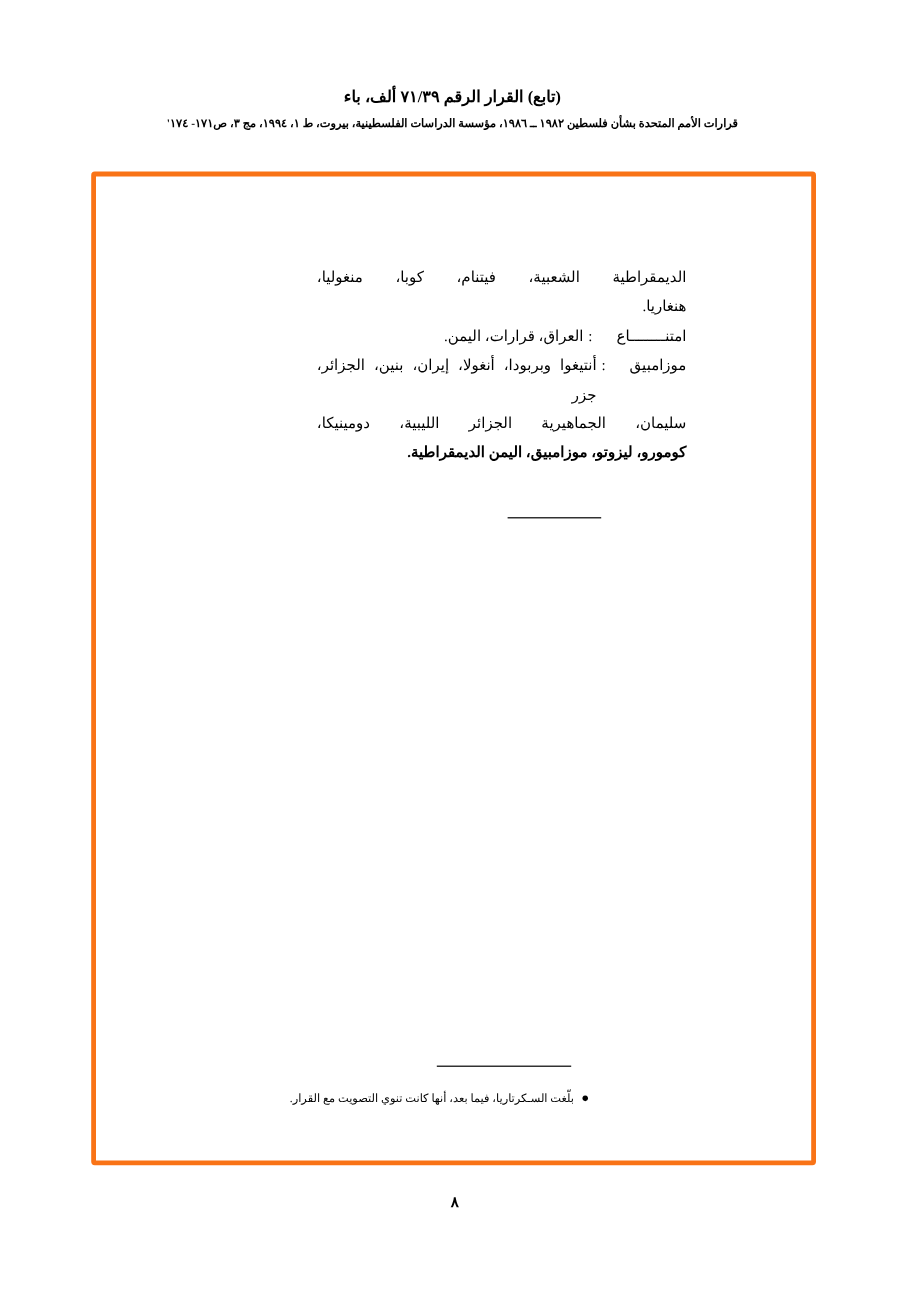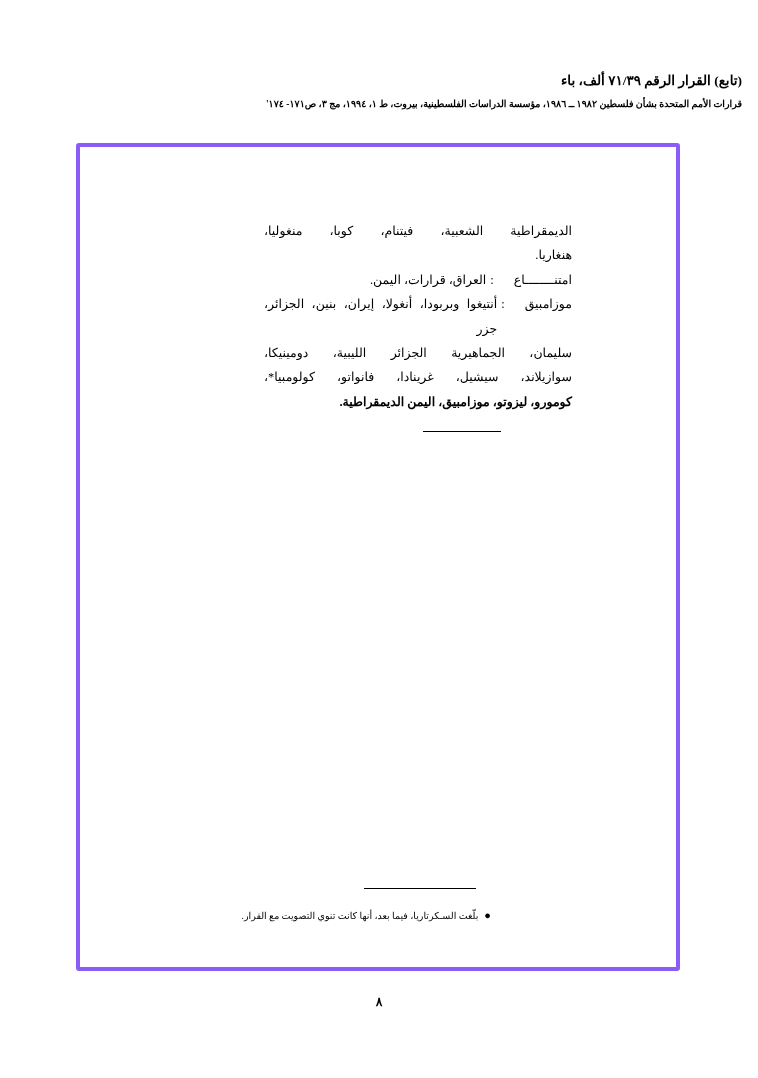--- a/index.html
+++ b/index.html
@@ -18,21 +18,22 @@
   .page {
     position: absolute;
     inset: 0;
     background: #ffffff;
   }
   
   .header {
     position: absolute;
     top: 72px;
     left: 0;
-    right: 16px;
+    right: 4px;
+    text-align: center;
   }
   .header-title {
     font-size: 13.5px;
     font-weight: bold;
     letter-spacing: 0px;
     direction: rtl;
     line-height: 1.4;
   }
   .header-sub {
     margin-top: 7px;
@@ -42,21 +43,21 @@
     line-height: 1.3;
     white-space: nowrap;
   }
   
   .frame {
     position: absolute;
     top: 143px;
     left: 76px;
     width: 604px;
     height: 828px;
-    border: 4px solid #8b5cf6;
+    border: 4px solid #f97316;
     border-radius: 3px;
     background: #ffffff;
     box-sizing: border-box;
   }
   .frame-inner {
     position: relative;
     width: 100%;
     height: 100%;
   }
   
@@ -181,21 +182,20 @@
           <span class="value">العراق، قرارات، اليمن.</span>
         </div>
 
         <div class="row">
           <span class="label">موزامبيق</span>
           <span class="colon">:</span>
           <span class="value">أنتيغوا وبربودا، أنغولا، إيران، بنين، الجزائر، جزر</span>
         </div>
 
         <span class="abstain-cont">سليمان، الجماهيرية الجزائر الليبية، دومينيكا،</span>
-        <span class="abstain-cont">سوازيلاند، سيشيل، غرينادا، فانواتو، كولومبيا*،</span>
         <span class="abstain-last">كومورو، ليزوتو، موزامبيق، اليمن الديمقراطية.</span>
 
       </div>
 
       <div class="short-rule"></div>
 
       <div class="footnote-rule"></div>
       <div class="footnote">
         <span class="marker">●</span>
         <span class="fn-text">بلّغت السـكرتاريا، فيما بعد، أنها كانت تنوي التصويت مع القرار.</span>

